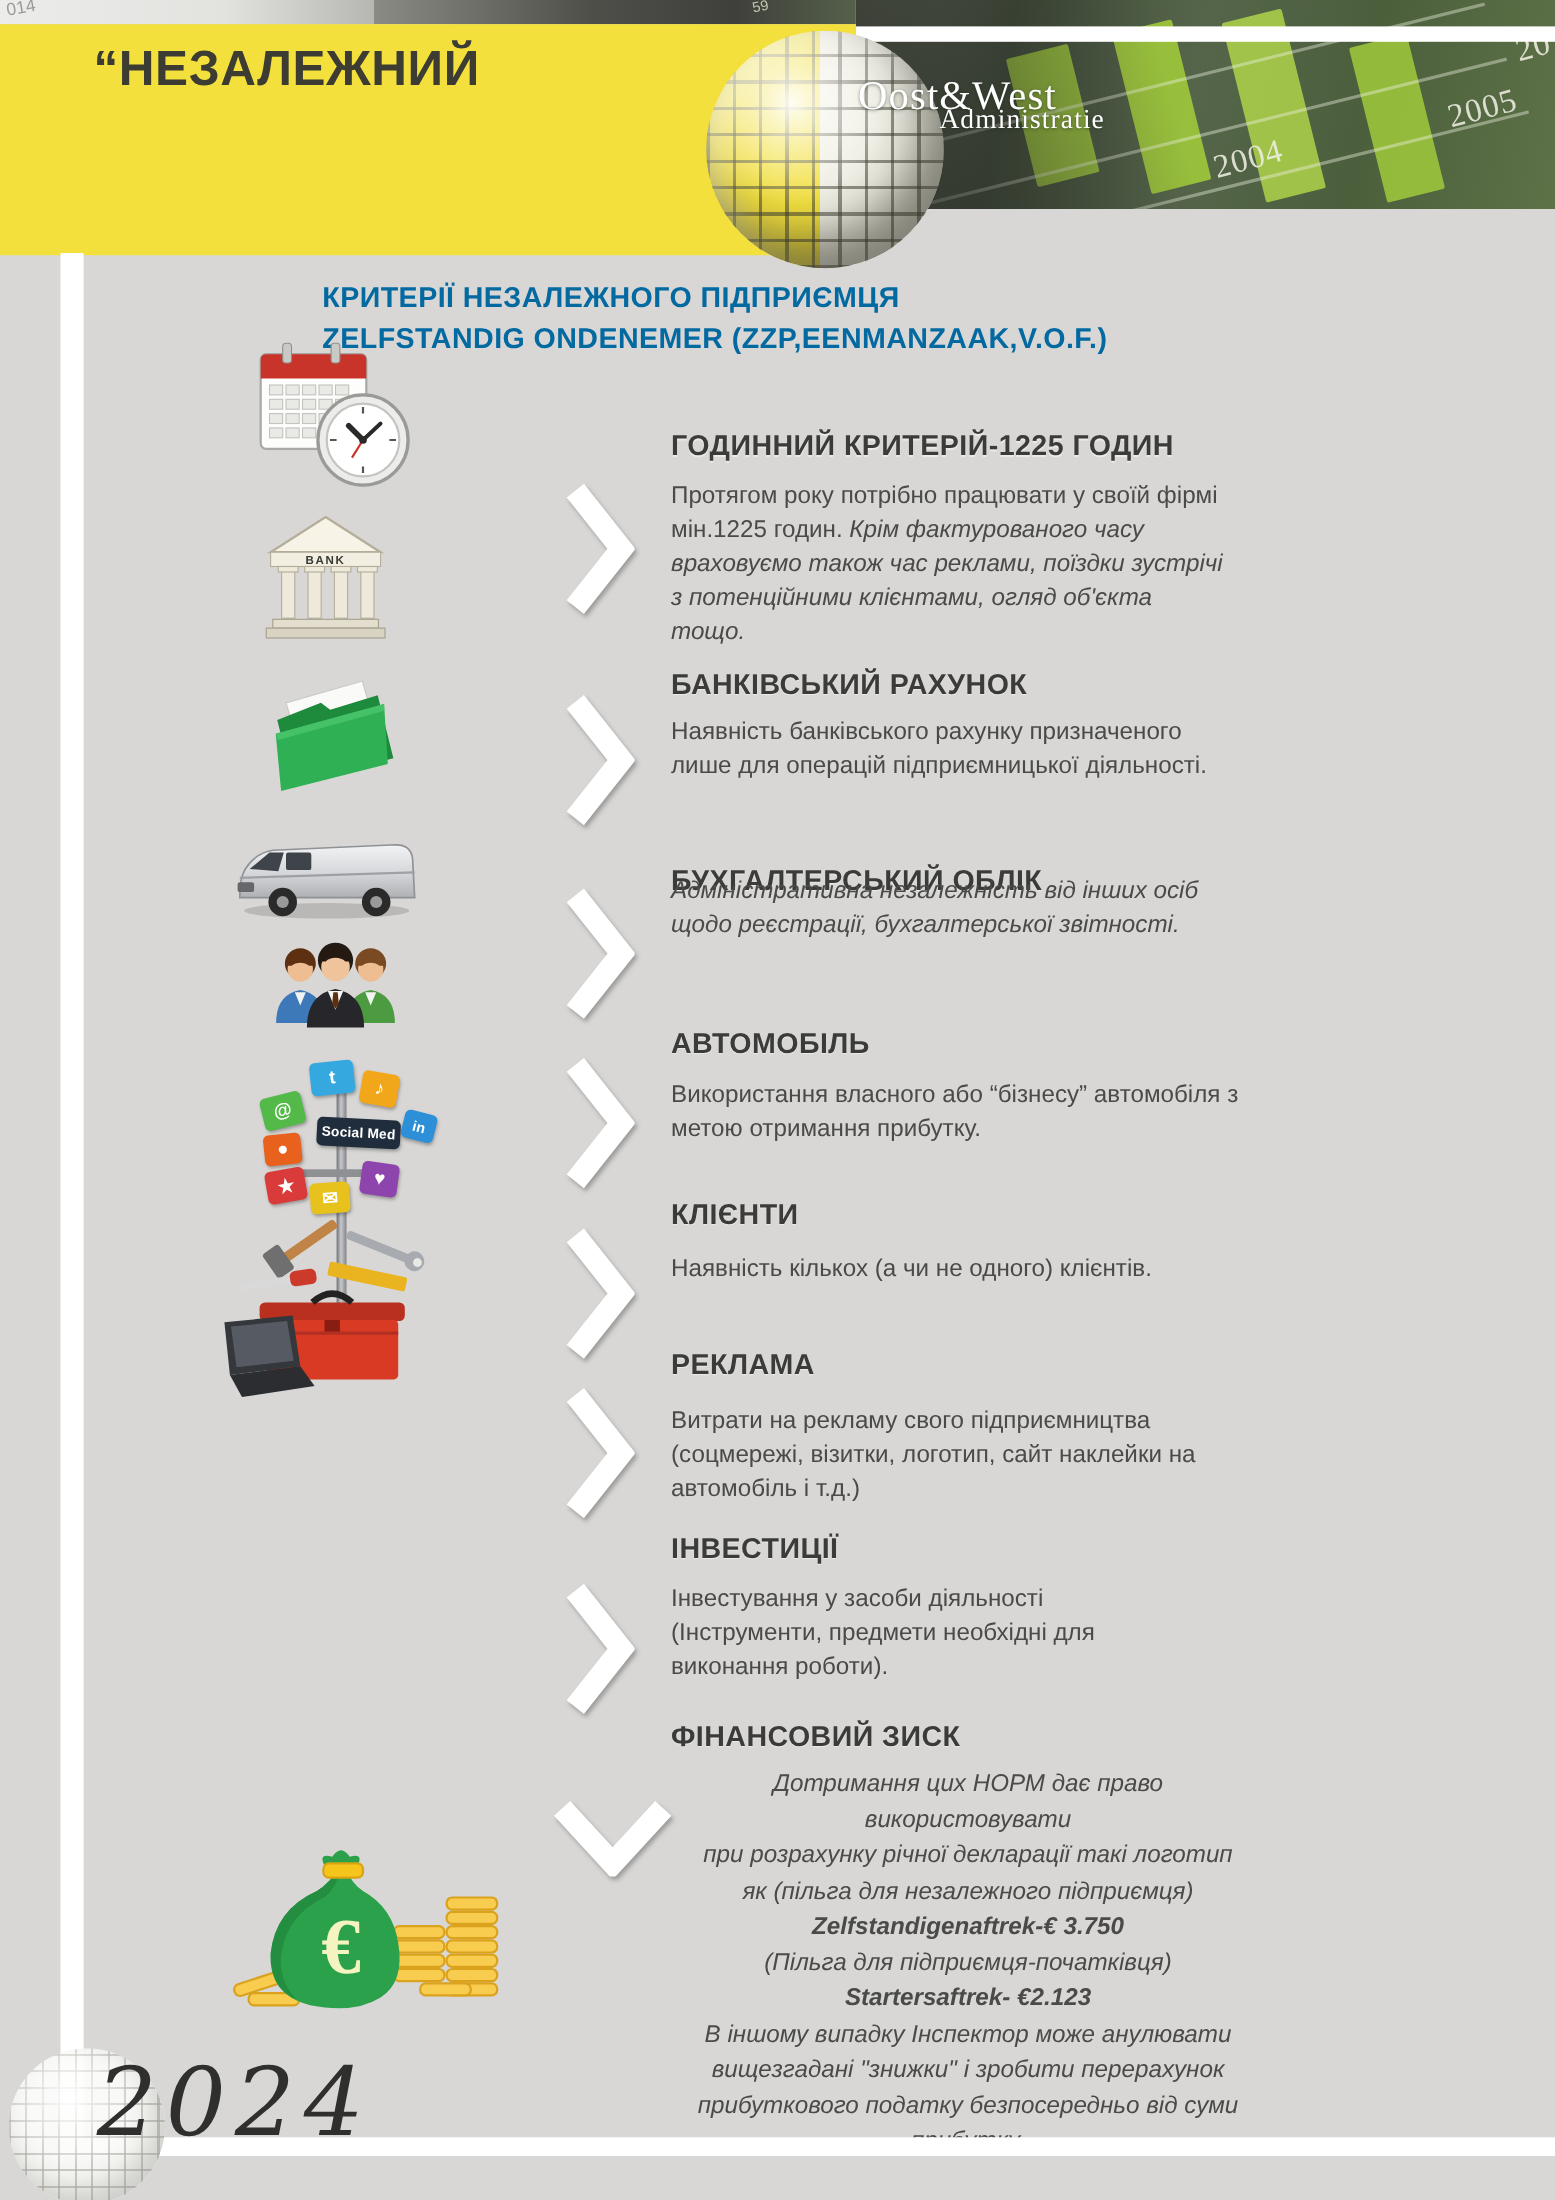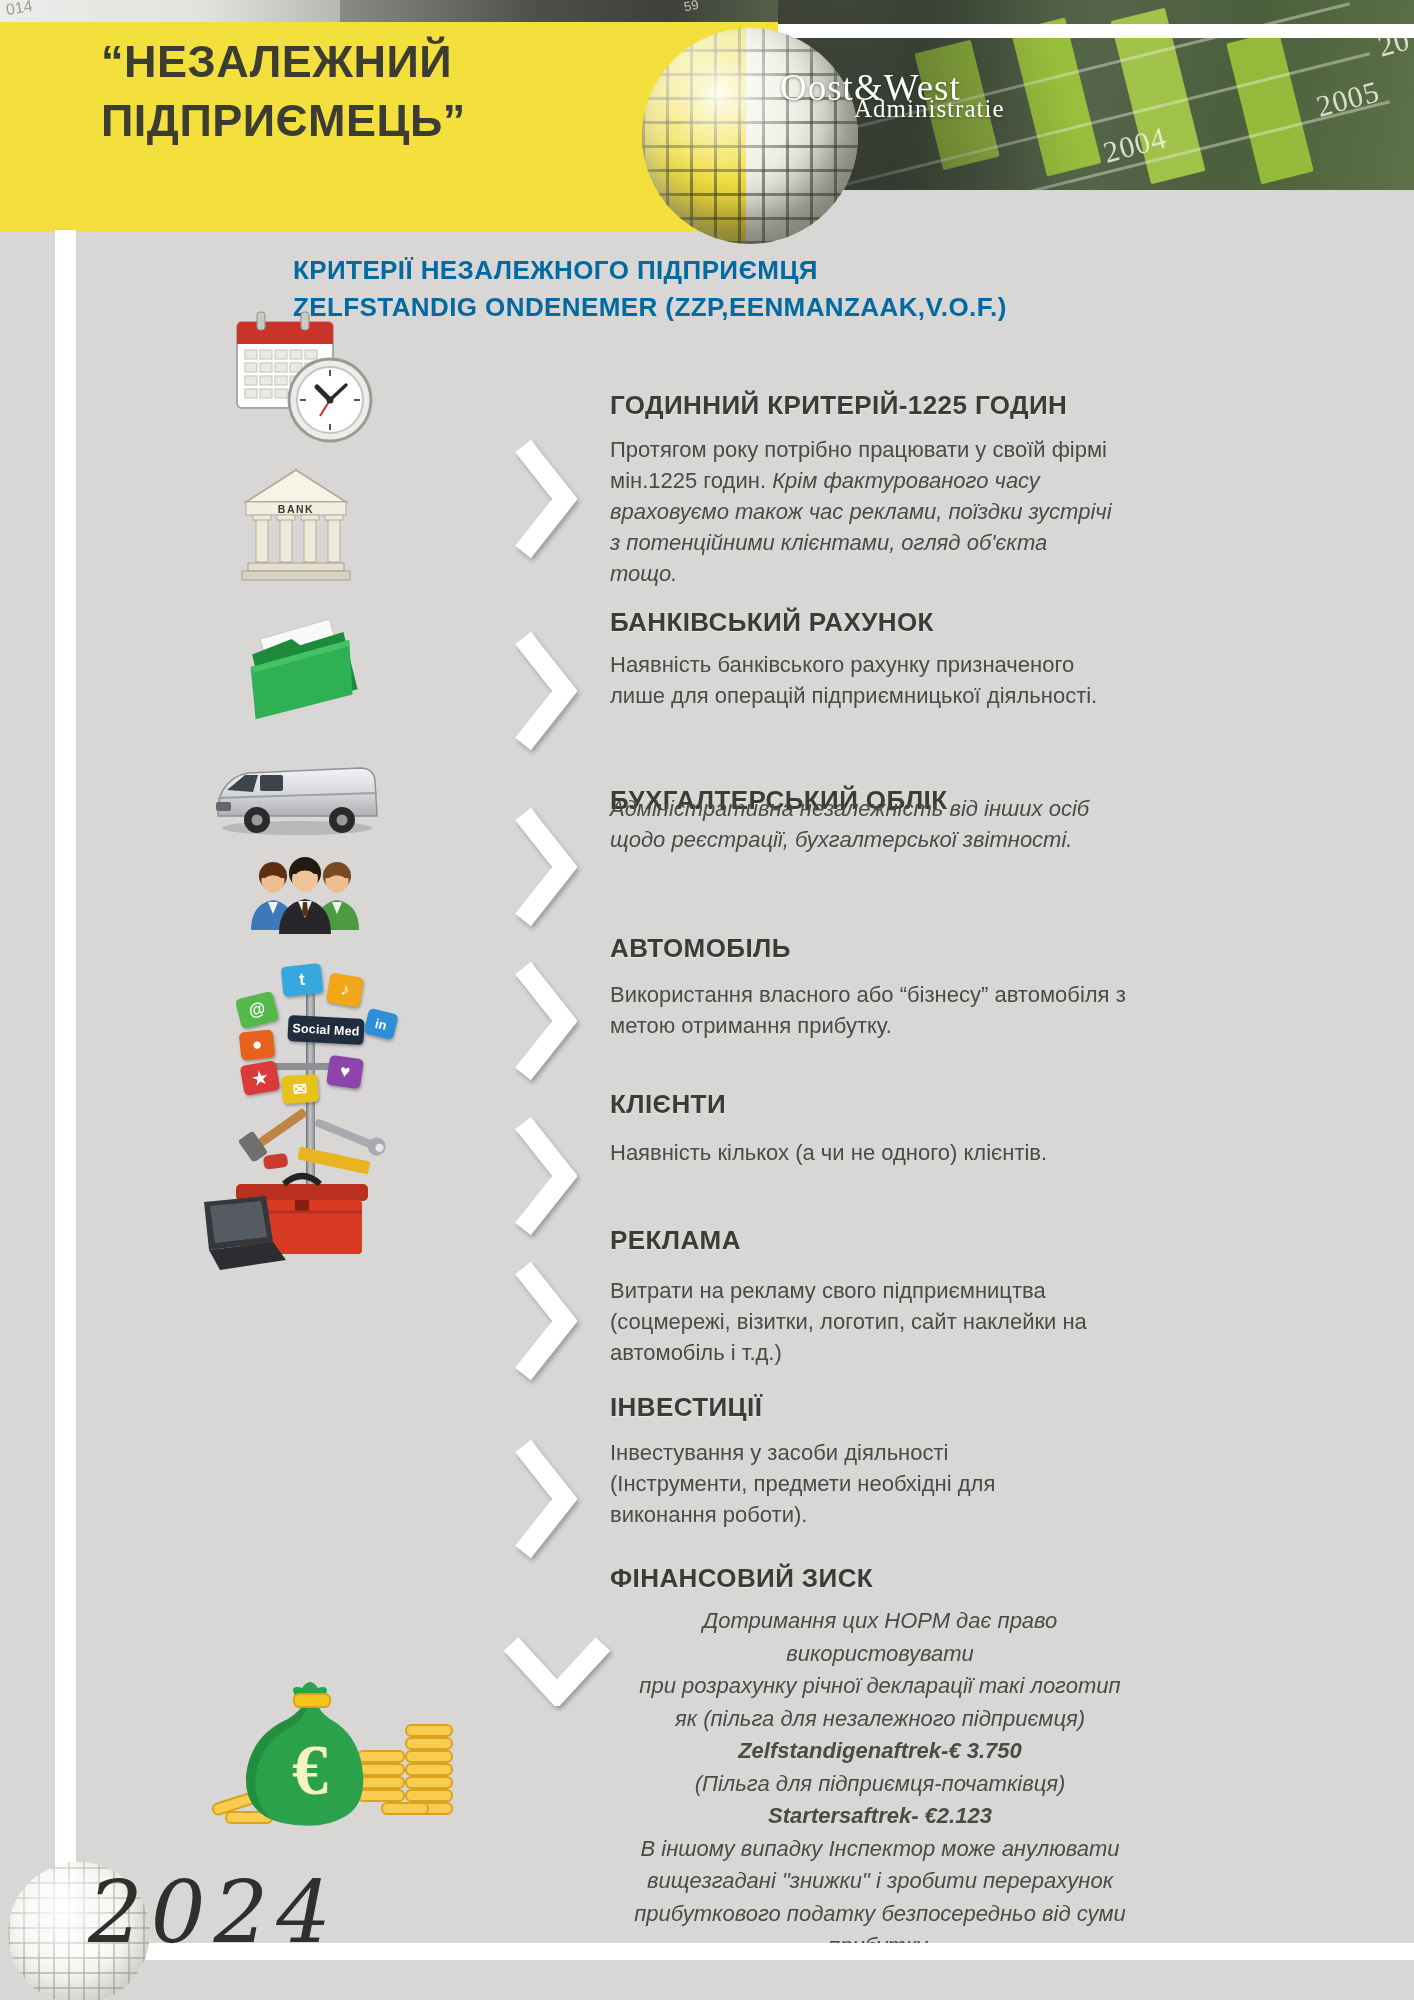--- a/index.html
+++ b/index.html
@@ -35,21 +35,21 @@
   .page-corner .corner-label{position:absolute;left:6px;top:-1px;font-size:16px;color:#9b9b96;transform:rotate(-10deg);display:inline-block;}
 
   
   .frame-top{position:absolute;left:778px;top:24px;width:636px;height:14px;background:var(--white);}
   .frame-left{position:absolute;left:55px;top:230px;width:21px;height:1726px;background:var(--white);}
   .frame-bottom{position:absolute;left:55px;top:1943px;width:1359px;height:17px;background:var(--white);}
 
   
   .title-banner{position:absolute;left:0;top:22px;width:778px;height:210px;background:var(--yellow);}
   .page-title{position:absolute;left:85px;top:32px;font-weight:bold;font-size:45px;line-height:59px;
-    color:#3c3c33;letter-spacing:.5px;margin-left:16px;}
+    color:#3c3c33;letter-spacing:.5px;}
 
   
   .globe{border-radius:50%;position:absolute;}
   .globe-top{left:642px;top:28px;width:216px;height:216px;
     background:
       radial-gradient(circle at 36% 30%,rgba(255,255,252,.95),rgba(255,255,252,0) 46%),
       repeating-linear-gradient(0deg,rgba(62,62,50,.55) 0 3px,transparent 3px 24px),
       repeating-linear-gradient(90deg,rgba(62,62,50,.55) 0 3px,transparent 3px 24px),
       linear-gradient(90deg,#f2df3e 0 48%,#efeee4 48% 100%);
     box-shadow:inset -20px -28px 42px rgba(40,40,30,.55),inset 12px 12px 30px rgba(255,255,250,.55);}
@@ -119,21 +119,20 @@
   </div>
   <div class="page-corner">
     <span class="corner-label">014</span>
   </div>
 
   <div class="frame-top"></div>
 
   <div class="title-banner"></div>
   <div class="page-title">
     <div>“НЕЗАЛЕЖНИЙ</div>
-    <div>ПІДПРИЄМЕЦЬ”</div>
   </div>
 
   <div class="globe globe-top"></div>
   <div class="brand">
     <div class="brand-line1">Oost&amp;West</div>
     <div class="brand-line2">Administratie</div>
   </div>
 
   <div class="intro">
     <div>КРИТЕРІЇ  НЕЗАЛЕЖНОГО ПІДПРИЄМЦЯ</div>

